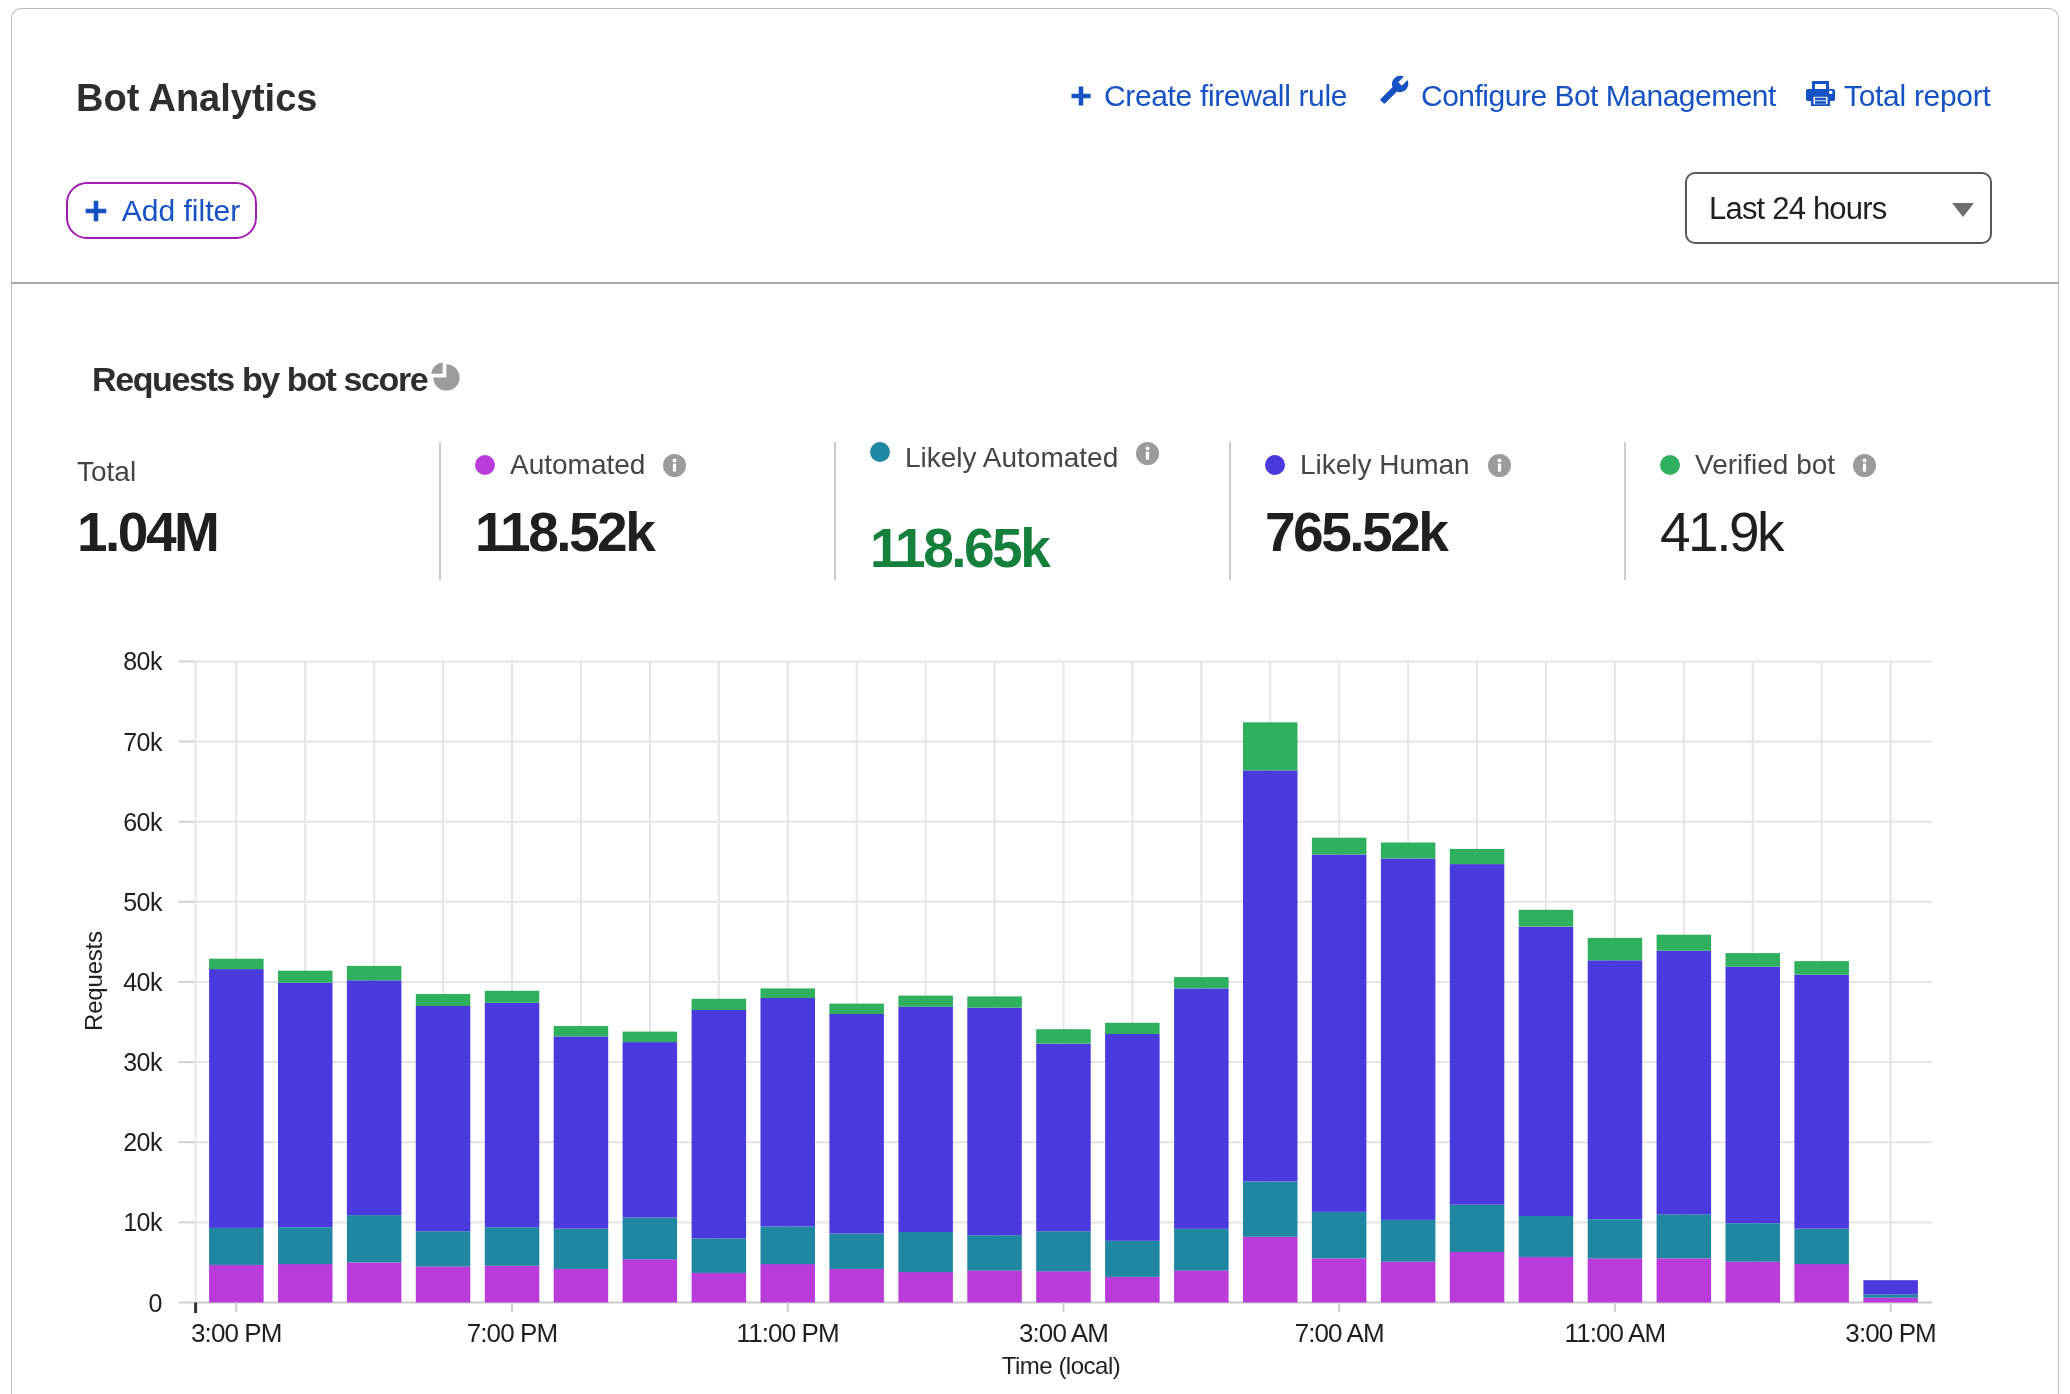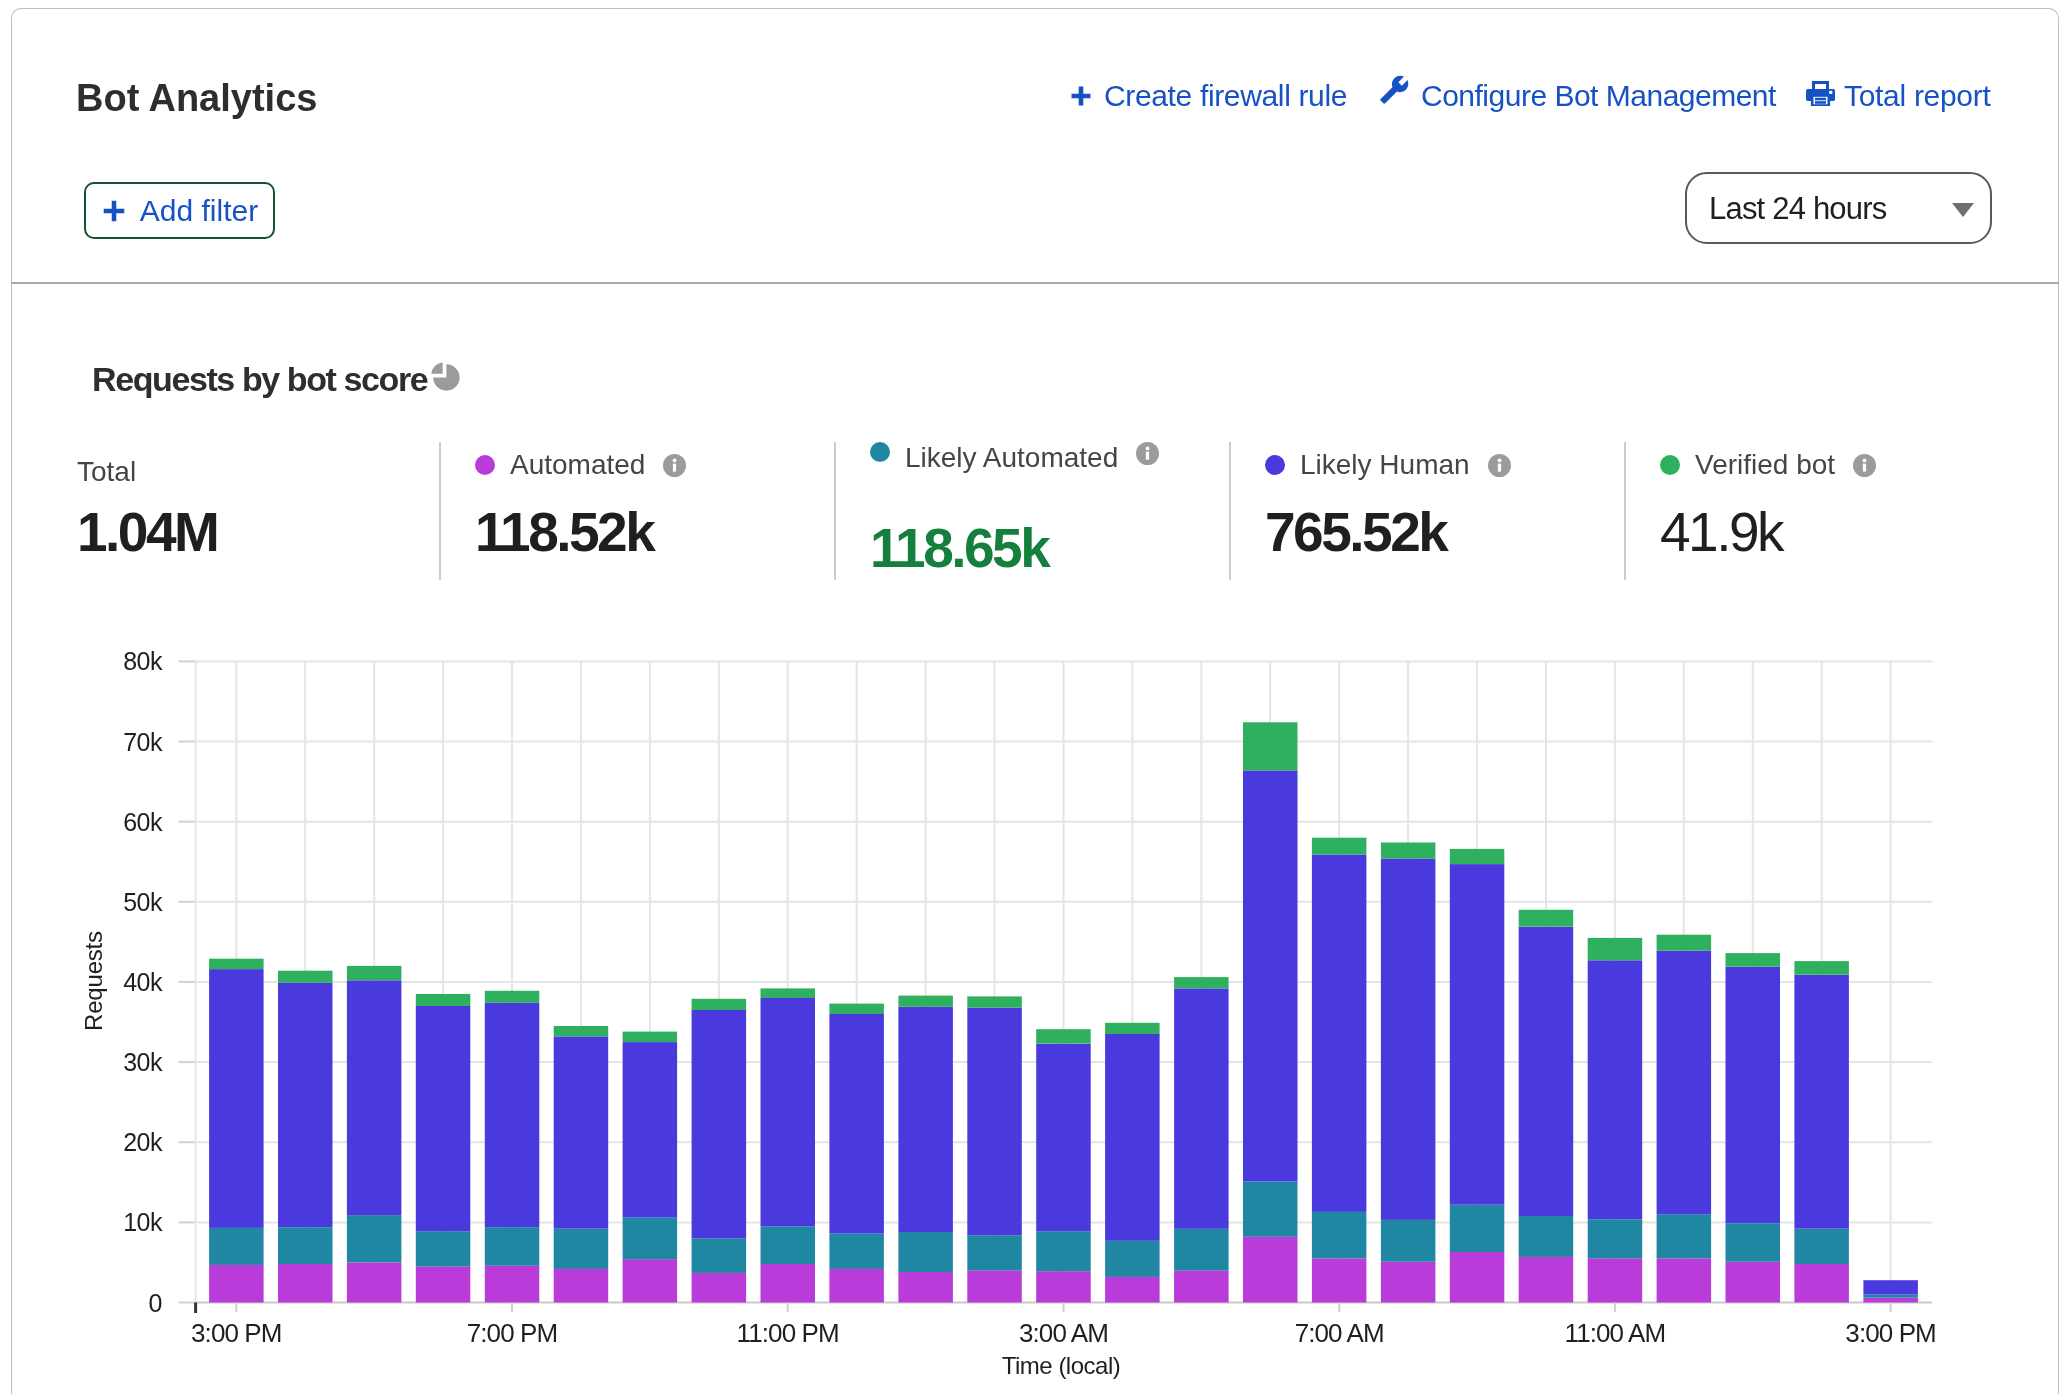--- a/index.html
+++ b/index.html
@@ -24,28 +24,28 @@
 <svg width="29" height="25" viewBox="0 0 29 25" style="position:absolute;left:1806px;top:81px">
 <rect x="7.5" y="1.5" width="14" height="8" fill="none" stroke="#1752c4" stroke-width="3"></rect>
 <rect x="0" y="8" width="29" height="12" rx="1.8" fill="#1752c4"></rect>
 <rect x="23.2" y="9.8" width="3.1" height="3.1" fill="#fff"></rect>
 <rect x="6.2" y="14.5" width="16.6" height="10" fill="#fff" stroke="#1752c4" stroke-width="2.6"></rect>
 <line x1="9" y1="18" x2="20" y2="18" stroke="#1752c4" stroke-width="2.6"></line>
 <line x1="9" y1="21.5" x2="20" y2="21.5" stroke="#1752c4" stroke-width="2.6"></line>
 </svg>
 <div class="link" style="position:absolute;left:1844px;top:79px;letter-spacing:-0.3px">Total report</div>
 
-<div style="position:absolute;left:84px;top:182px;width:191px;height:57px;border:2px solid #14532d;border-radius:10px;display:flex;align-items:center;justify-content:center;gap:13px">
+<div style="position:absolute;left:66px;top:182px;width:191px;height:57px;border:2px solid #a21caf;border-radius:21px;display:flex;align-items:center;justify-content:center;gap:13px">
 <svg width="26" height="26" viewBox="0 0 24 24" style="flex:0 0 auto">
       <path d="M12 2.5 V21.5 M2.5 12 H21.5" stroke="#1752c4" stroke-width="4.2"></path>
     </svg>
     <span style="font-size:30px;color:#1752c4">Add filter</span>
 </div>
 
-<div style="position:absolute;left:1685px;top:172px;width:307px;height:72px;border:2px solid #595959;border-radius:22px;background:#fff">
+<div style="position:absolute;left:1685px;top:172px;width:307px;height:72px;border:2px solid #595959;border-radius:10px;background:#fff">
 <span style="position:absolute;left:22px;top:17px;font-size:31px;letter-spacing:-0.8px;color:#1f1f1f">Last 24 hours</span>
 <span style="position:absolute;right:16px;top:29px;width:0;height:0;border-left:11px solid transparent;border-right:11px solid transparent;border-top:14px solid #6e6e6e"></span>
 </div>
 
 <div style="position:absolute;left:11px;top:282px;width:2048px;height:2px;background:#a9a9a9"></div>
 
 <div style="position:absolute;left:92px;top:360px;font-size:34px;font-weight:700;letter-spacing:-1.4px;color:#2e2e2e">Requests by bot score</div>
 <svg width="32" height="32" viewBox="0 0 34 34" style="position:absolute;left:429px;top:361px">
     <path fill="#9b9b9b" d="M18.5 3.5 A 14 14 0 1 1 4.5 17.5 L 18.5 17.5 Z"></path>
     <path fill="#9b9b9b" d="M14.5 1.5 A 13 13 0 0 0 2.5 13.5 L 14.5 13.5 Z"></path>

